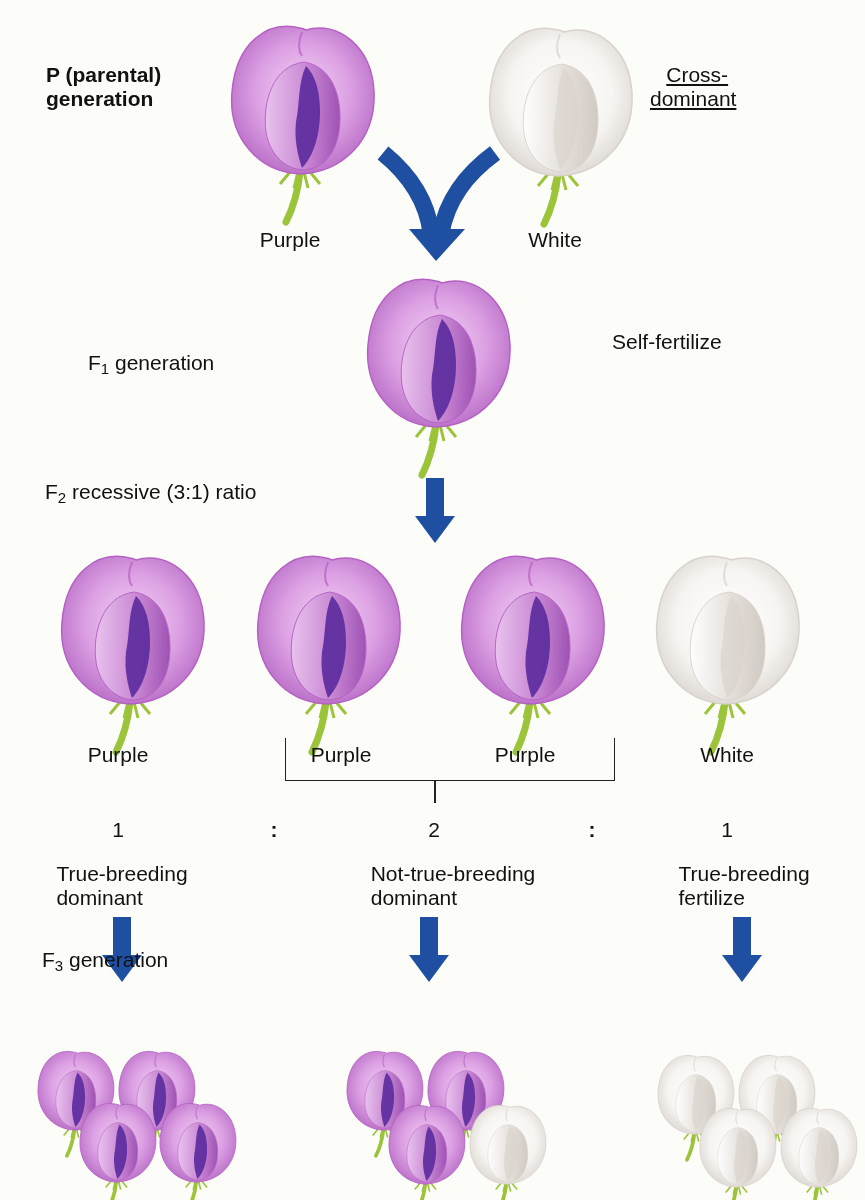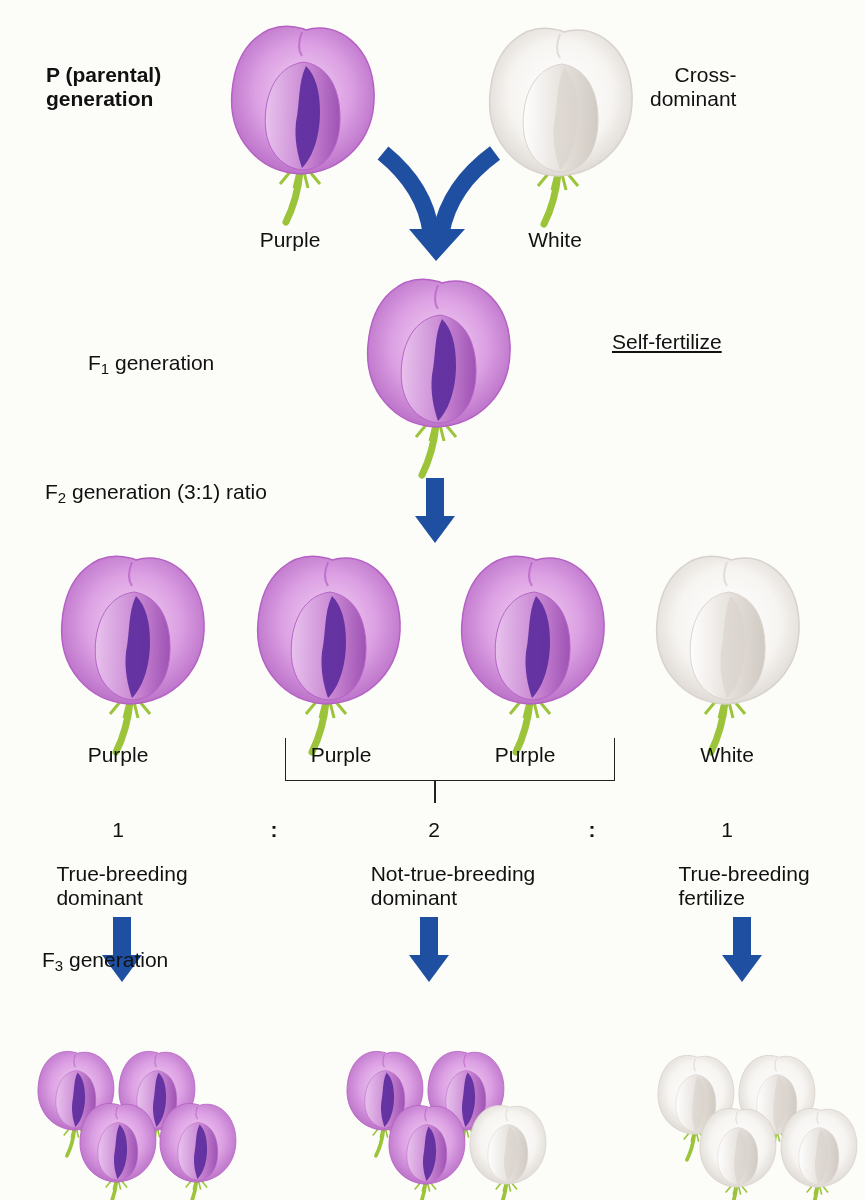--- a/index.html
+++ b/index.html
@@ -42,21 +42,21 @@
       <stop offset="60%" stop-color="#e2dcd6"></stop>
       <stop offset="100%" stop-color="#cfc8c1"></stop>
     </linearGradient>
   </defs>
 </svg>
 
 <div class="lbl" style="left:46px; top:63px;font-weight:bold;">
   <div>P (parental)</div>
   <div>generation</div>
 </div>
-<div class="lbl" style="left:650px; top:63px; text-align:right;">
+<div class="lbl" style="left:650px; top:63px; text-align:center;text-decoration:underline;">
   <div style="padding-left:8px">Cross-</div>
   <div>dominant</div>
 </div>
 
 <div class="flower" style="left:228px; top:22px;">
     <svg width="150" height="206" viewBox="0 0 150 206">
     <g>
       <path d="M72 150 C 70 170, 64 188, 58 200" stroke="#9bc43a" stroke-width="7" fill="none" stroke-linecap="round"></path>
       <path d="M62 150 L52 162 M82 150 L92 162 M70 150 L66 166 M76 150 L80 166" stroke="#9bc43a" stroke-width="3" fill="none"></path>
       <path d="M72 6 C 40 -2, 8 20, 4 70 C 0 115, 30 150, 72 152 C 115 150, 148 118, 146 70 C 144 25, 110 -2, 78 8 C 76 7, 74 6, 72 6 Z" fill="url(#gPurpleOuter)" stroke="#b560c4" stroke-width="1.5"></path>
@@ -84,37 +84,37 @@
 
 <svg class="arrow" style="left:375px; top:145px;" width="130" height="120">
   <path d="M8 8 C 35 30, 52 55, 56 88" stroke="#1f4fa0" stroke-width="17" fill="none"></path>
   <path d="M120 8 C 90 30, 72 55, 66 88" stroke="#1f4fa0" stroke-width="17" fill="none"></path>
   <polygon points="34,84 90,84 61,116" fill="#1f4fa0"></polygon>
 </svg>
 
 <div class="lbl" style="left:88px; top:330px;margin-top:21px;">
   <span>F</span><sub>1</sub><span> generation</span>
 </div>
-<div class="lbl" style="left:612px; top:330px;text-decoration:underline;">Self-fertilize</div>
+<div class="lbl" style="left:612px; top:330px;">Self-fertilize</div>
 
 <div class="flower" style="left:364px; top:275px;">
     <svg width="150" height="206" viewBox="0 0 150 206">
     <g>
       <path d="M72 150 C 70 170, 64 188, 58 200" stroke="#9bc43a" stroke-width="7" fill="none" stroke-linecap="round"></path>
       <path d="M62 150 L52 162 M82 150 L92 162 M70 150 L66 166 M76 150 L80 166" stroke="#9bc43a" stroke-width="3" fill="none"></path>
       <path d="M72 6 C 40 -2, 8 20, 4 70 C 0 115, 30 150, 72 152 C 115 150, 148 118, 146 70 C 144 25, 110 -2, 78 8 C 76 7, 74 6, 72 6 Z" fill="url(#gPurpleOuter)" stroke="#b560c4" stroke-width="1.5"></path>
       <path d="M74 10 C 70 20, 70 28, 74 34" stroke="#b560c4" stroke-width="2" fill="none" opacity="0.7"></path>
       <path d="M76 40 C 45 44, 34 80, 38 110 C 42 135, 60 148, 76 148 C 100 146, 112 124, 112 96 C 112 66, 100 44, 76 40 Z" fill="url(#gPurpleInner)" stroke="#b560c4" stroke-width="1" opacity="0.95"></path>
       <path d="M78 44 C 70 60, 72 80, 68 100 C 66 118, 70 134, 74 146 C 86 134, 92 112, 92 90 C 92 70, 88 54, 78 44 Z" fill="#5b2a9c" opacity="0.9"></path>
     </g>
   </svg>
   </div>
 
 <div class="lbl" style="left:45px; top:480px;">
-  <span>F</span><sub>2</sub><span> generation (3:1) ratio</span>
+  <span>F</span><sub>2</sub><span> recessive (3:1) ratio</span>
 </div>
 
 <svg class="arrow" style="left:414px; top:478px;" width="42" height="66">
   <rect x="12" y="0" width="18" height="40" fill="#1f4fa0"></rect>
   <polygon points="1,38 41,38 21,65" fill="#1f4fa0"></polygon>
 </svg>
 
 <div class="flower" style="left:58px; top:552px;">
     <svg width="150" height="206" viewBox="0 0 150 206">
     <g>

